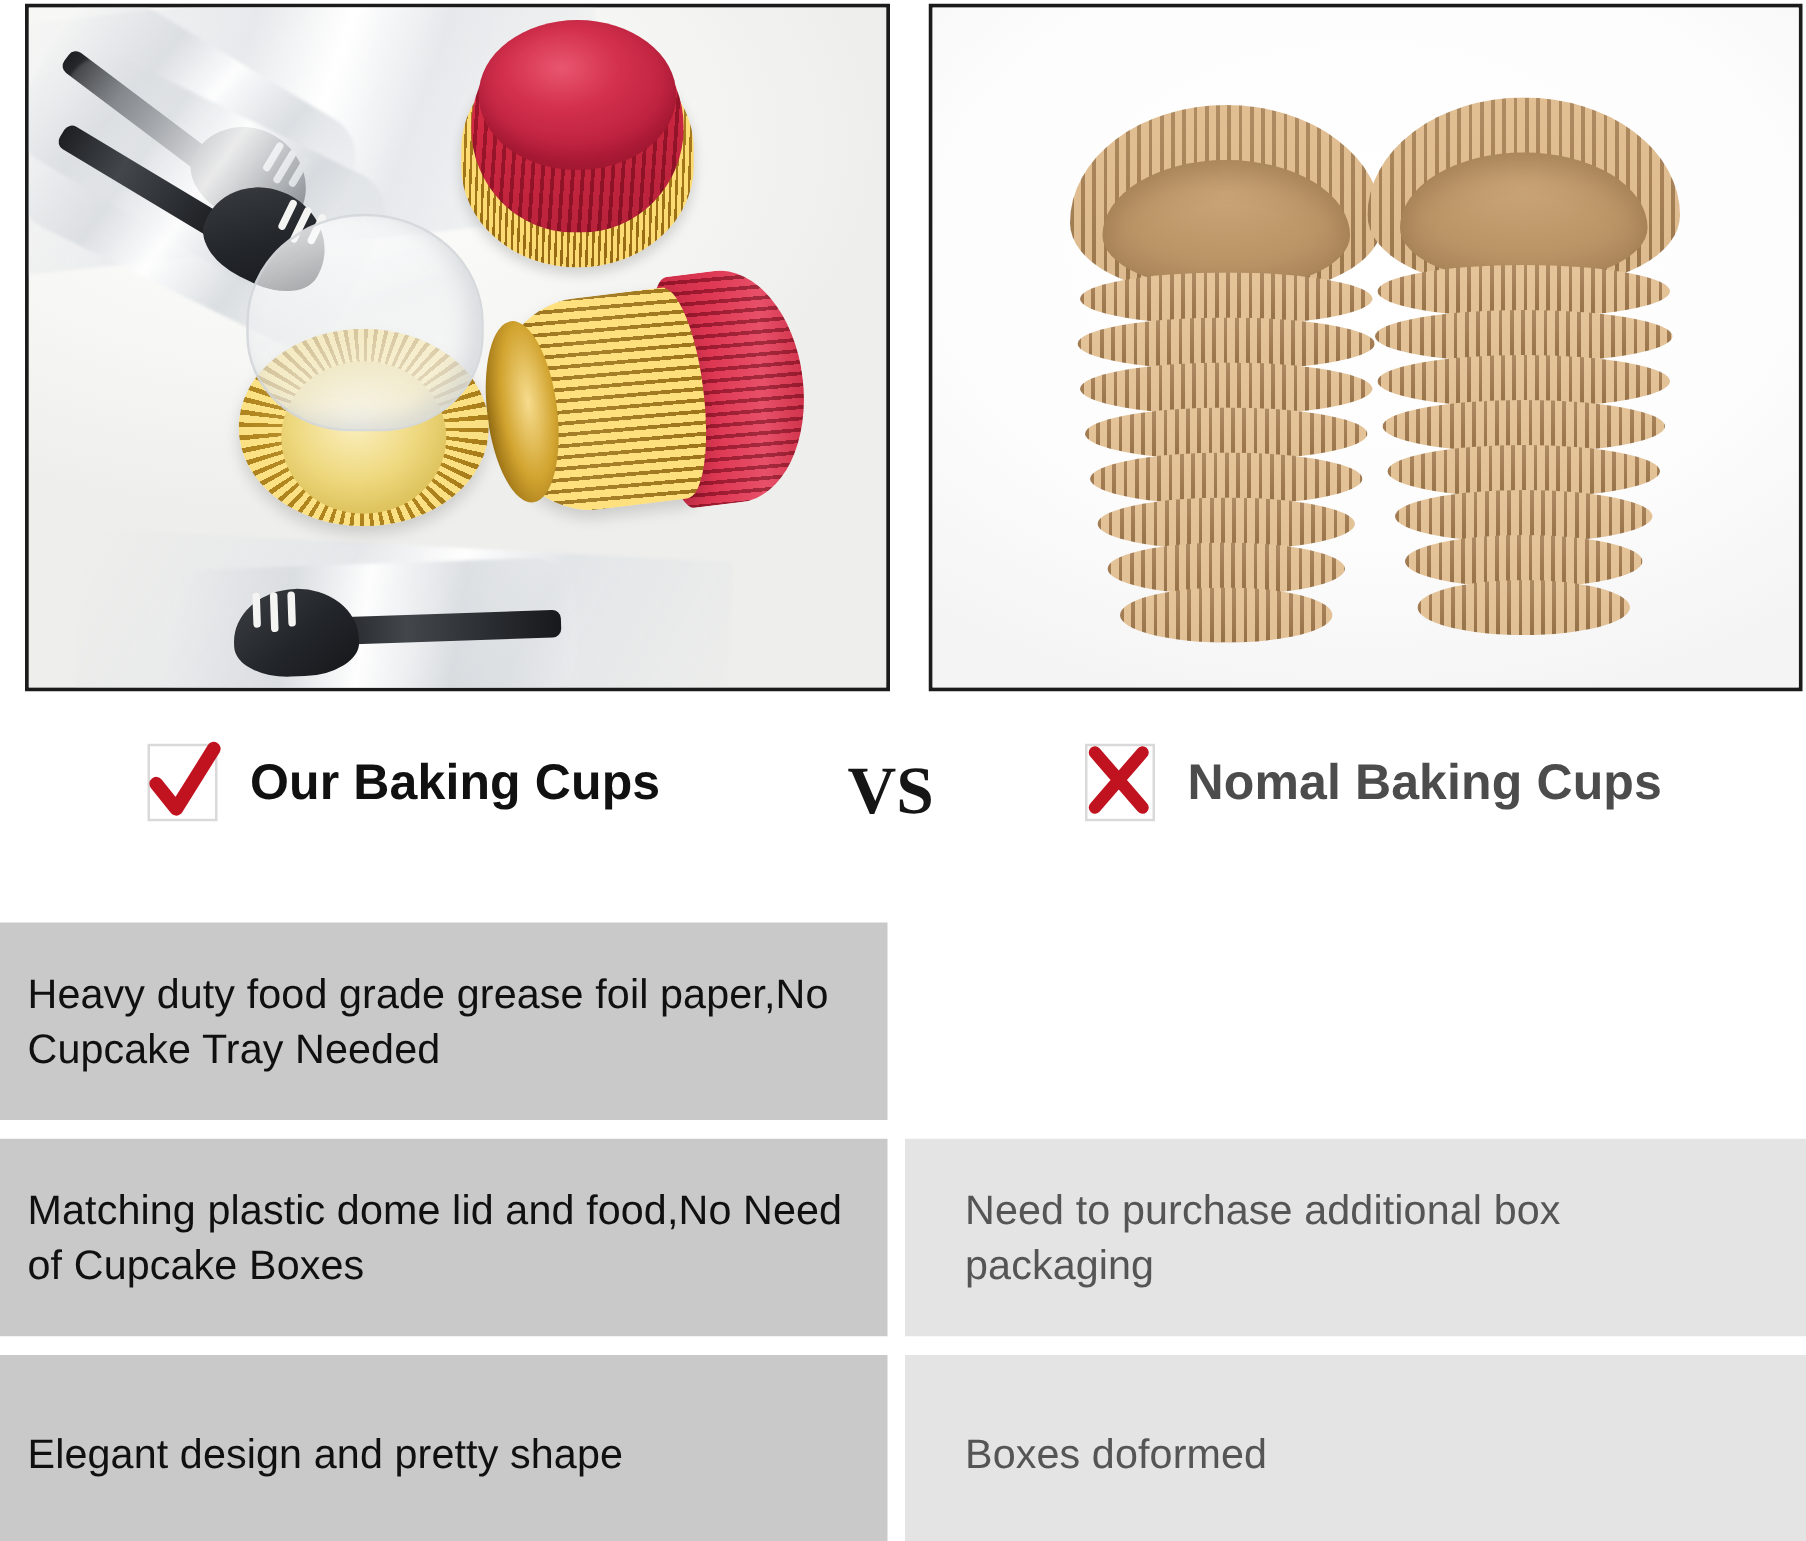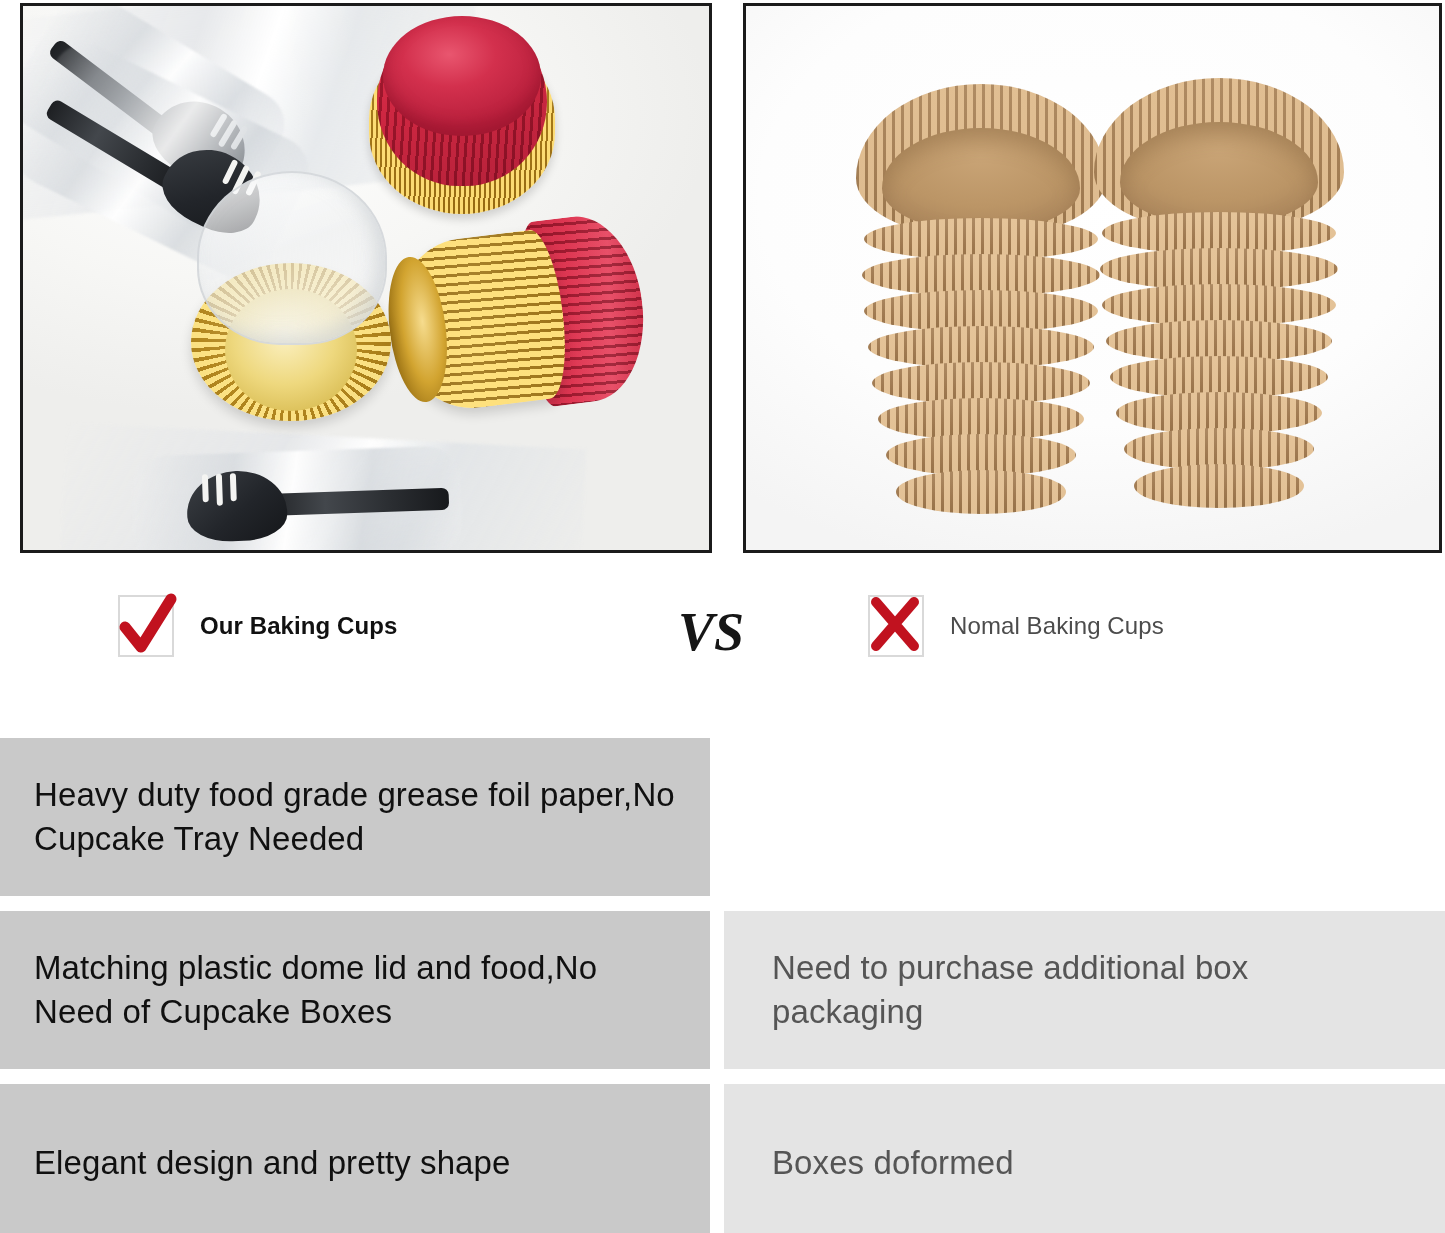--- a/index.html
+++ b/index.html
@@ -206,32 +206,31 @@
   .hdr-right { left: 868px; }
   .mark-box {
     width: 52px; height: 58px;
     border: 2px solid #d9d9d9;
     background: #ffffff;
     position: relative;
     flex: 0 0 auto;
   }
   .mark-box svg { position: absolute; left: -5px; top: -6px; overflow: visible; }
   .hdr-label {
-    font-size: 24px;
+    font-size: 40px;
     letter-spacing: .1px;
     white-space: nowrap;
     margin-left: 26px;
   }
   .hdr-label.ours   { color: #111111; font-weight: 700; }
-  .hdr-label.theirs { color: #4c4c4c; font-weight: 400; }
+  .hdr-label.theirs { color: #4c4c4c; font-weight: 700; }
   .vs-text {
     position: absolute;
     left: 678px; top: 6px;
     font-family: "Liberation Serif", serif;
-    font-style: italic;
     font-weight: 700;
     font-size: 54px;
     color: #161616;
   }
 
   
   .cmp-table {
     position: absolute;
     left: 0; top: 738px;
     width: 1445px;
@@ -243,21 +242,21 @@
   }
   .cmp-cell {
     display: flex;
     align-items: center;
     box-sizing: border-box;
   }
   .cmp-cell.ours {
     width: 710px;
     background: #c9c9c9;
     color: #101010;
-    padding: 0 34px 0 34px;
+    padding: 0 34px 0 22px;
   }
   .cmp-cell.theirs {
     width: 721px;
     background: #e4e4e4;
     color: #555555;
     padding: 0 34px 0 48px;
   }
   .cmp-text {
     font-size: 33px;
     line-height: 1.32;

